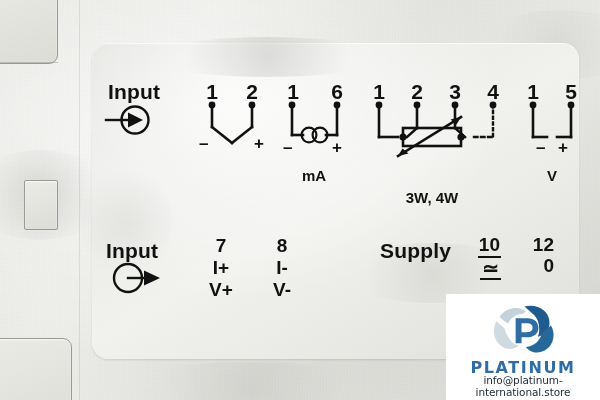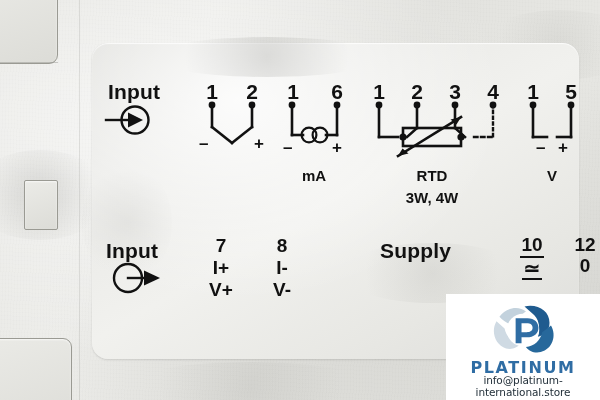--- a/index.html
+++ b/index.html
@@ -127,23 +127,22 @@
     width: 34px;
   }
   .out-col div {
     font-weight: bold;
     font-size: 19px;
     line-height: 1.15;
     color: #111;
   }
   .sup-col {
     position: absolute;
-    text-align: center;
+    text-align: right;
     width: 34px;
-    margin-left: 48px;
   }
   .sup-col .n {
     font-weight: bold;
     font-size: 19px;
     line-height: 1.1;
     color: #111;
   }
 
   .svg-abs {
     position: absolute;
@@ -312,21 +311,20 @@
       <div class="sign" style="left:107px;top:92px;">–</div>
       <div class="sign" style="left:162px;top:92px;">+</div>
 
       <div class="sign" style="left:191px;top:96px;">–</div>
       <div class="sign" style="left:240px;top:96px;">+</div>
 
       <div class="sign" style="left:444px;top:96px;">–</div>
       <div class="sign" style="left:466px;top:96px;">+</div>
 
       <div class="caption" style="left:192px;top:124px;width:60px;">mA</div>
-      <div class="caption" style="left:300px;top:124px;width:80px;">RTD</div>
       <div class="caption" style="left:292px;top:146px;width:96px;">3W, 4W</div>
       <div class="caption" style="left:435px;top:124px;width:50px;">V</div>
 
       <div class="hdr" style="left:14px;top:196px;">Input</div>
 
       <div class="out-col" style="left:112px;top:192px;">
         <div>7</div>
         <div>I+</div>
         <div>V+</div>
       </div>

